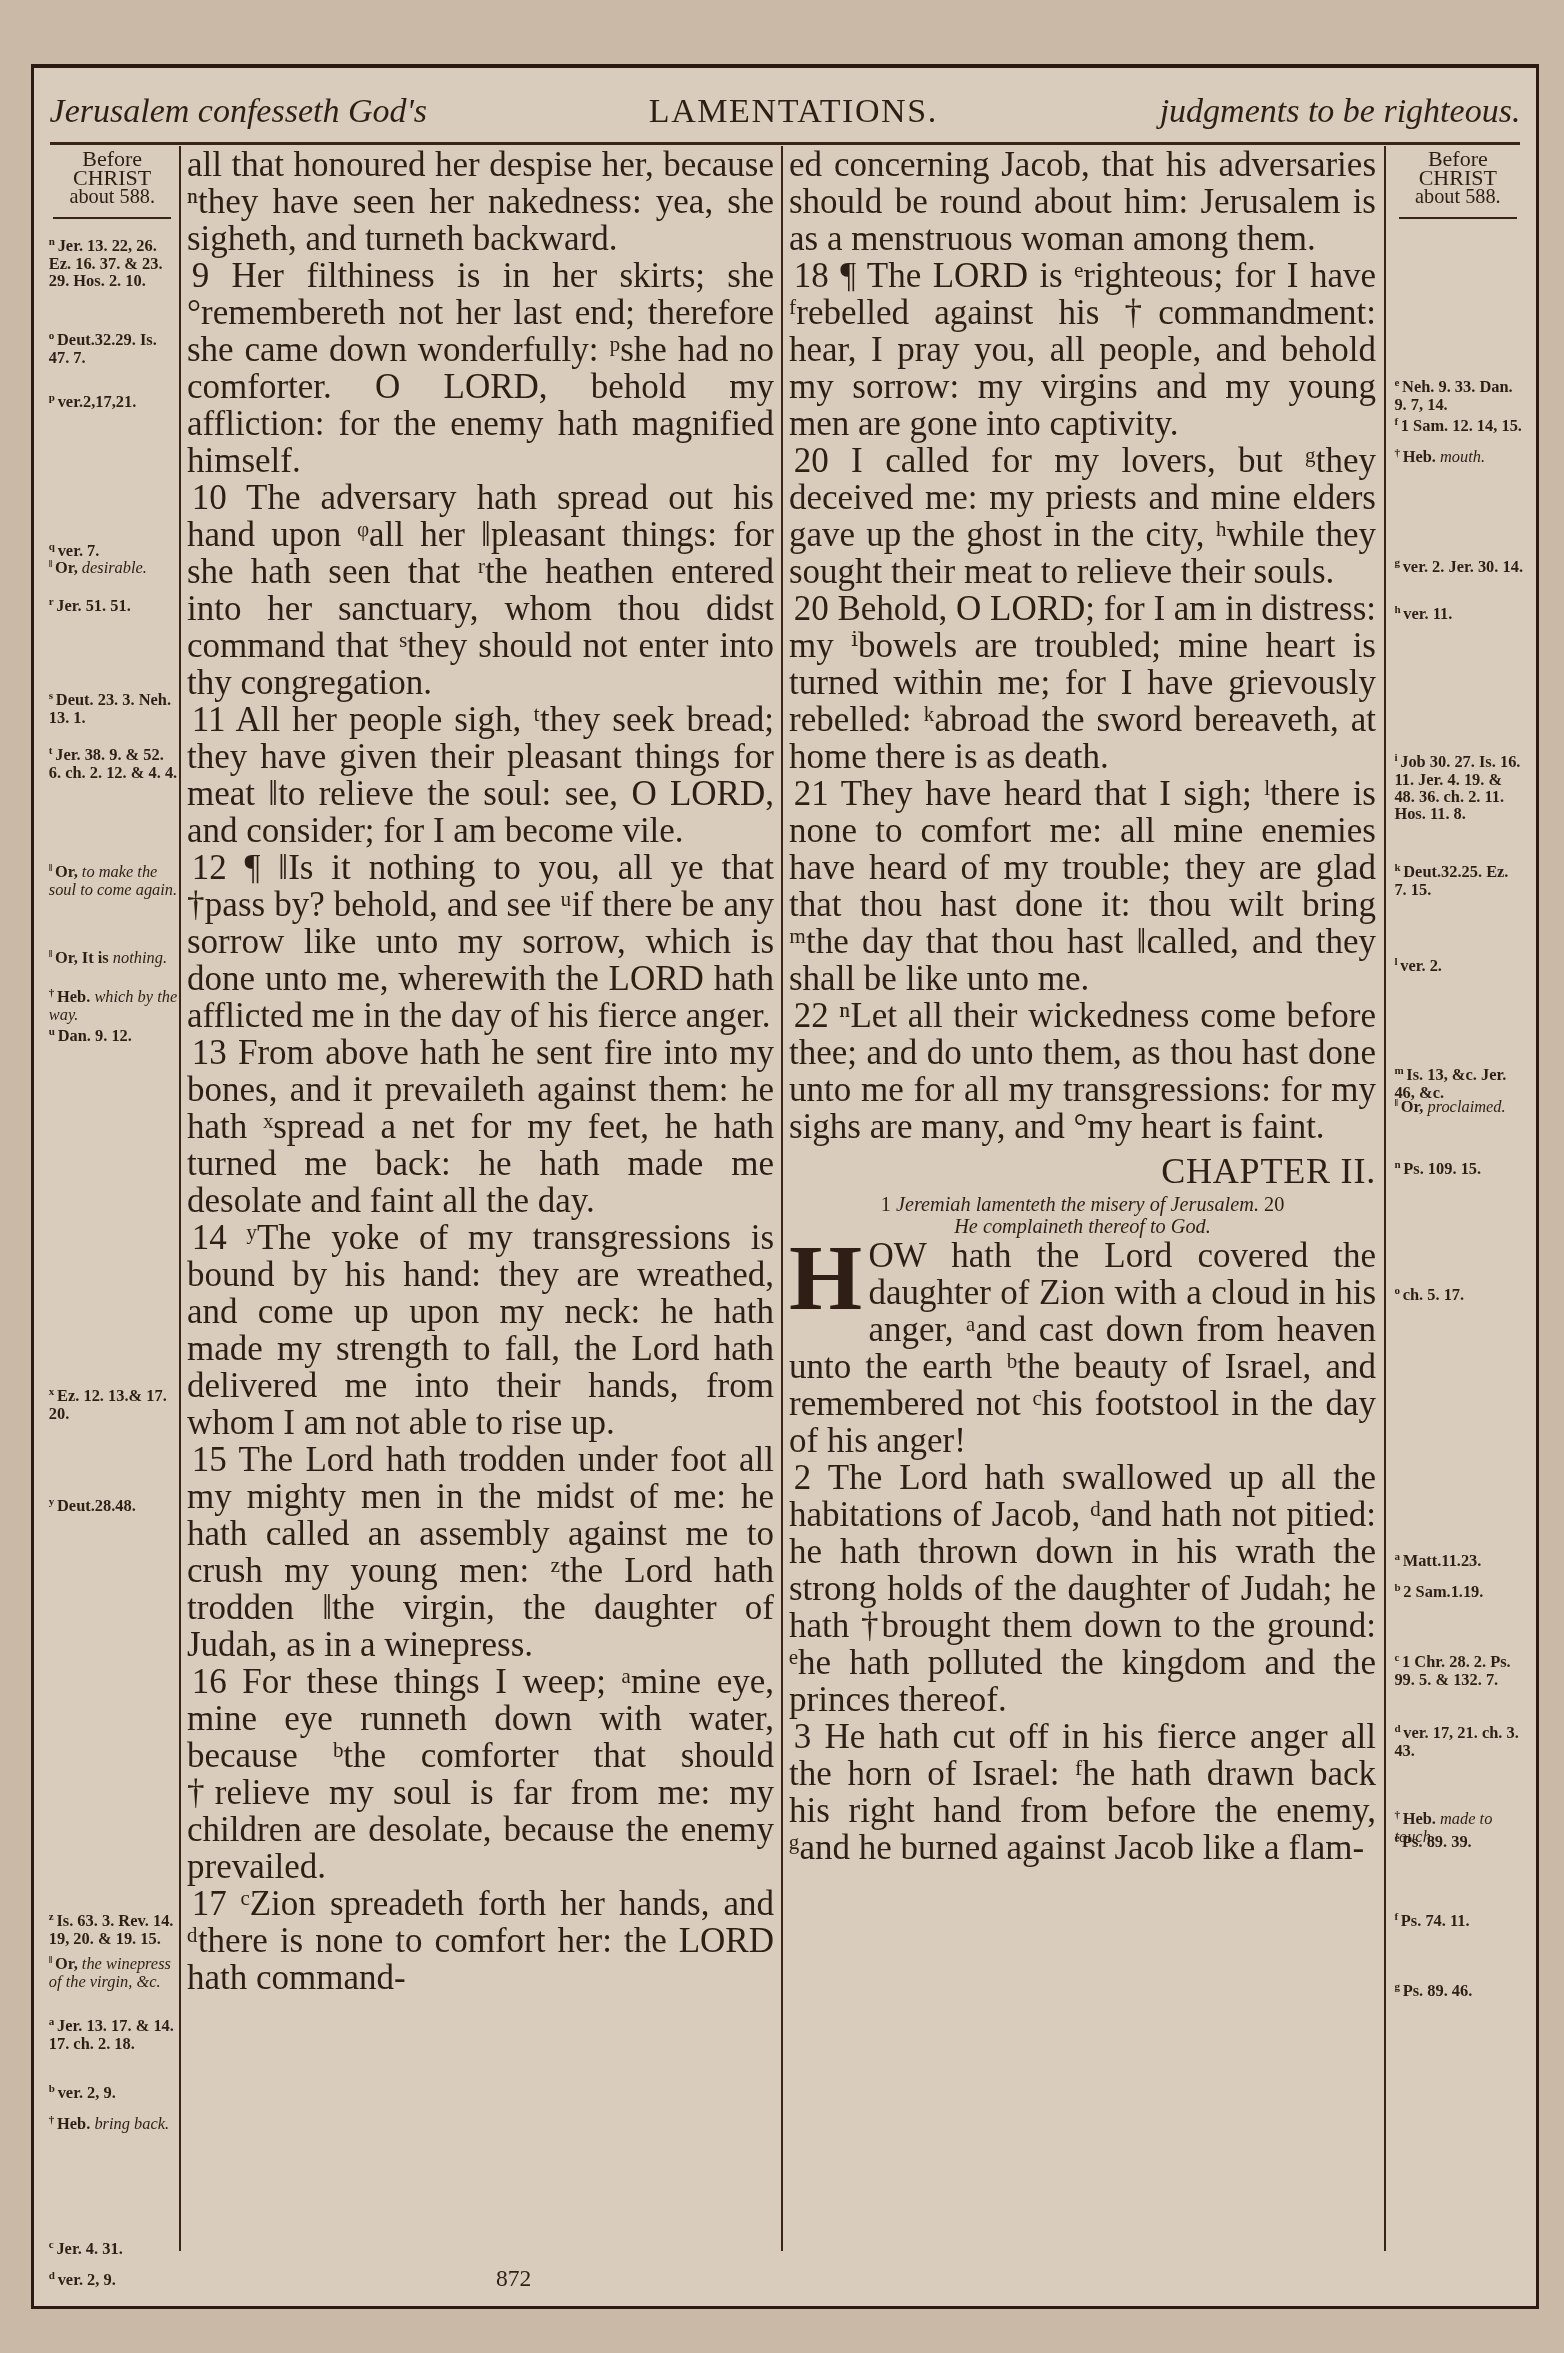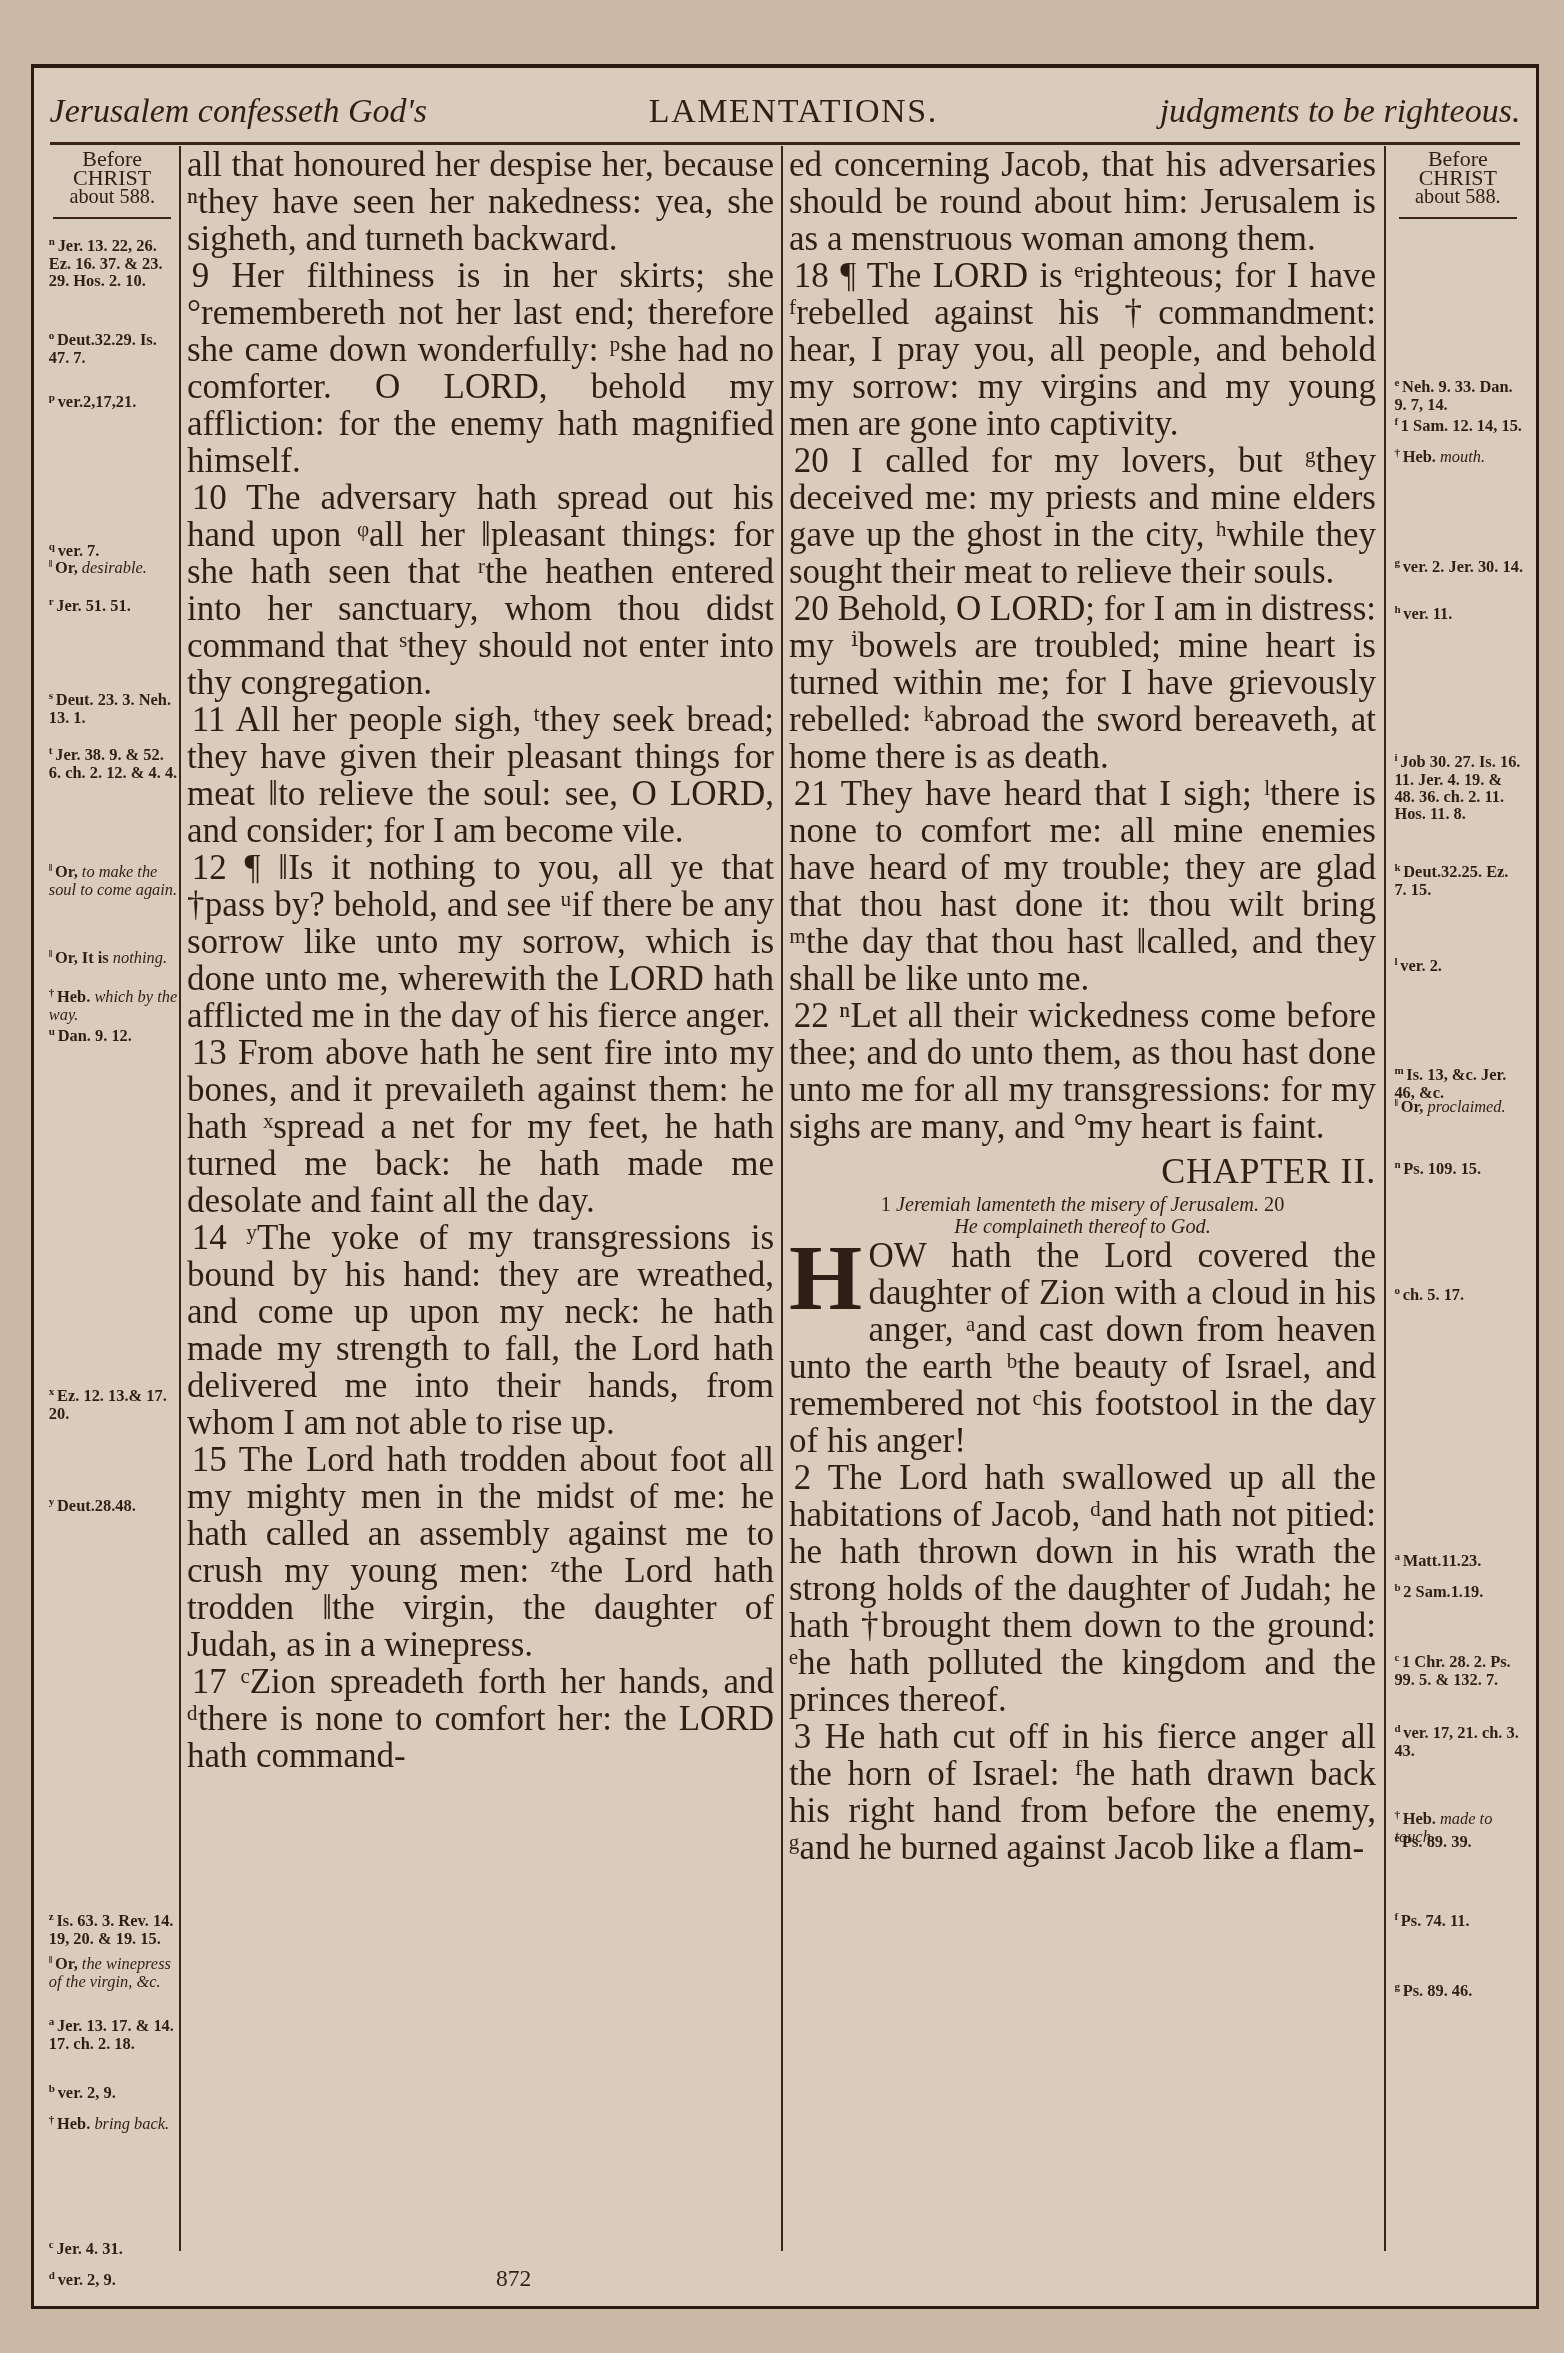--- a/index.html
+++ b/index.html
@@ -88,21 +88,22 @@
 
     <div class="textcol" style="left:153px">
       <p>all that honoured her despise her, because ⁿthey have seen her nakedness: yea, she sigheth, and turneth backward.</p>
       <div id="left-verses">
           <p class="v"><span>9 </span><span>Her filthiness is in her skirts; she °remembereth not her last end; therefore she came down wonderfully: ᵖshe had no comforter. O LORD, behold my affliction: for the enemy hath magnified himself.</span></p>
           <p class="v"><span>10 </span><span>The adversary hath spread out his hand upon ᵠall her ‖pleasant things: for she hath seen that ʳthe heathen entered into her sanctuary, whom thou didst command that ˢthey should not enter into thy congregation.</span></p>
           <p class="v"><span>11 </span><span>All her people sigh, ᵗthey seek bread; they have given their pleasant things for meat ‖to relieve the soul: see, O LORD, and consider; for I am become vile.</span></p>
           <p class="v"><span>12 </span><span>¶ ‖Is it nothing to you, all ye that †pass by? behold, and see ᵘif there be any sorrow like unto my sorrow, which is done unto me, wherewith the LORD hath afflicted me in the day of his fierce anger.</span></p>
           <p class="v"><span>13 </span><span>From above hath he sent fire into my bones, and it prevaileth against them: he hath ˣspread a net for my feet, he hath turned me back: he hath made me desolate and faint all the day.</span></p>
           <p class="v"><span>14 </span><span>ʸThe yoke of my transgressions is bound by his hand: they are wreathed, and come up upon my neck: he hath made my strength to fall, the Lord hath delivered me into their hands, from whom I am not able to rise up.</span></p>
-          <p class="v"><span>15 </span><span>The Lord hath trodden about foot all my mighty men in the midst of me: he hath called an assembly against me to crush my young men: ᶻthe Lord hath trodden ‖the virgin, the daughter of Judah, as in a winepress.</span></p>
+          <p class="v"><span>15 </span><span>The Lord hath trodden under foot all my mighty men in the midst of me: he hath called an assembly against me to crush my young men: ᶻthe Lord hath trodden ‖the virgin, the daughter of Judah, as in a winepress.</span></p>
+          <p class="v"><span>16 </span><span>For these things I weep; ᵃmine eye, mine eye runneth down with water, because ᵇthe comforter that should †relieve my soul is far from me: my children are desolate, because the enemy prevailed.</span></p>
           <p class="v"><span>17 </span><span>ᶜZion spreadeth forth her hands, and ᵈthere is none to comfort her: the LORD hath command-</span></p>
         </div>
     </div>
     <div class="rule-v" style="left:747px"></div>
 
     <div class="textcol" style="left:755px">
       <p>ed concerning Jacob, that his adversaries should be round about him: Jerusalem is as a menstruous woman among them.</p>
       <div id="right-verses">
           <p class="v"><span>18 </span><span>¶ The LORD is ᵉrighteous; for I have ᶠrebelled against his †commandment: hear, I pray you, all people, and behold my sorrow: my virgins and my young men are gone into captivity.</span></p>
           <p class="v"><span>20 </span><span>I called for my lovers, but ᵍthey deceived me: my priests and mine elders gave up the ghost in the city, ʰwhile they sought their meat to relieve their souls.</span></p>

